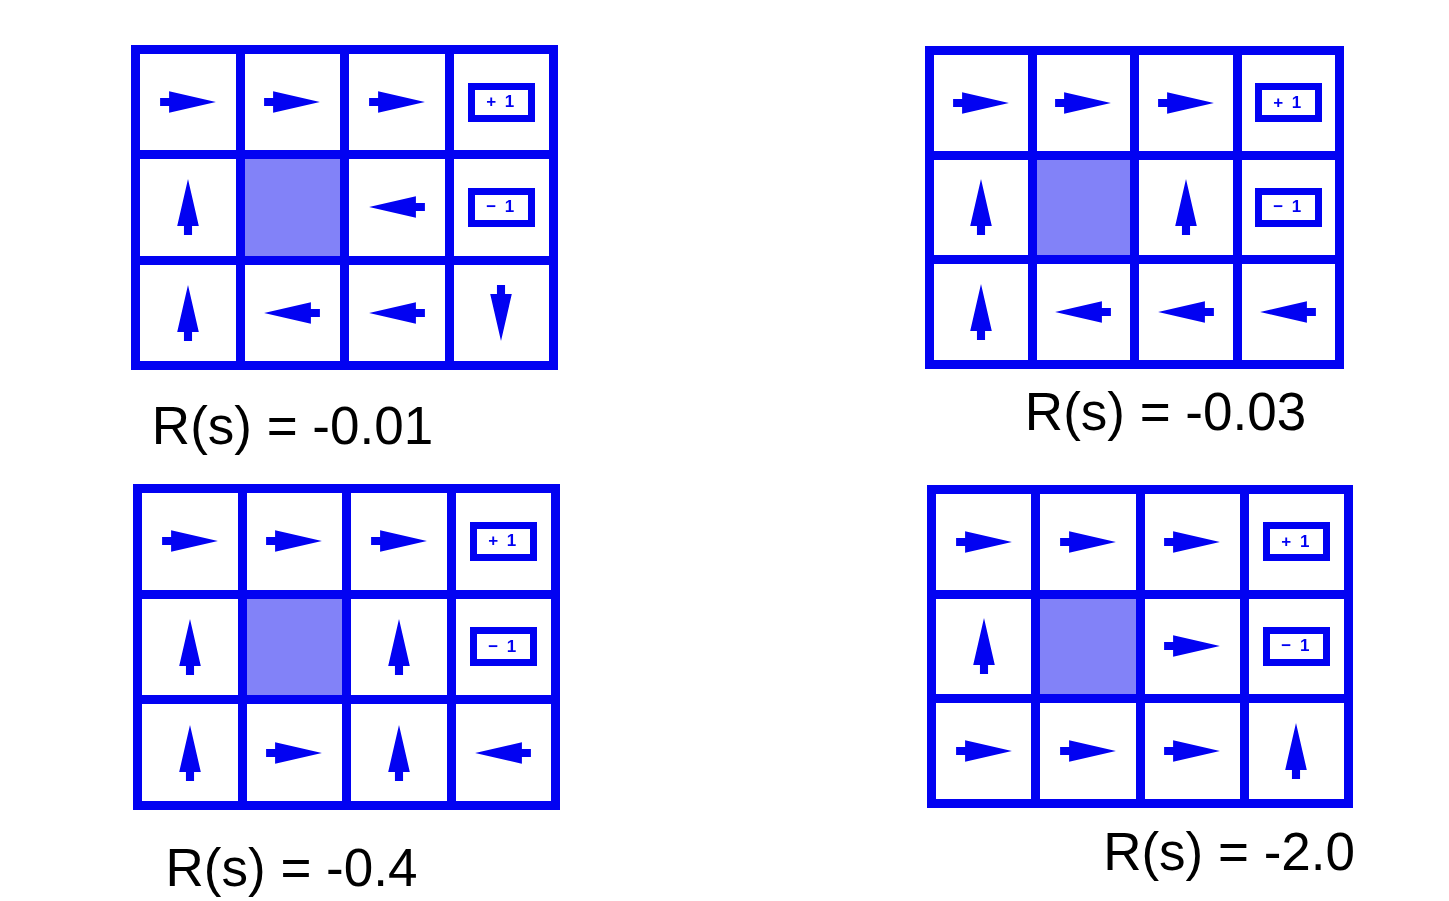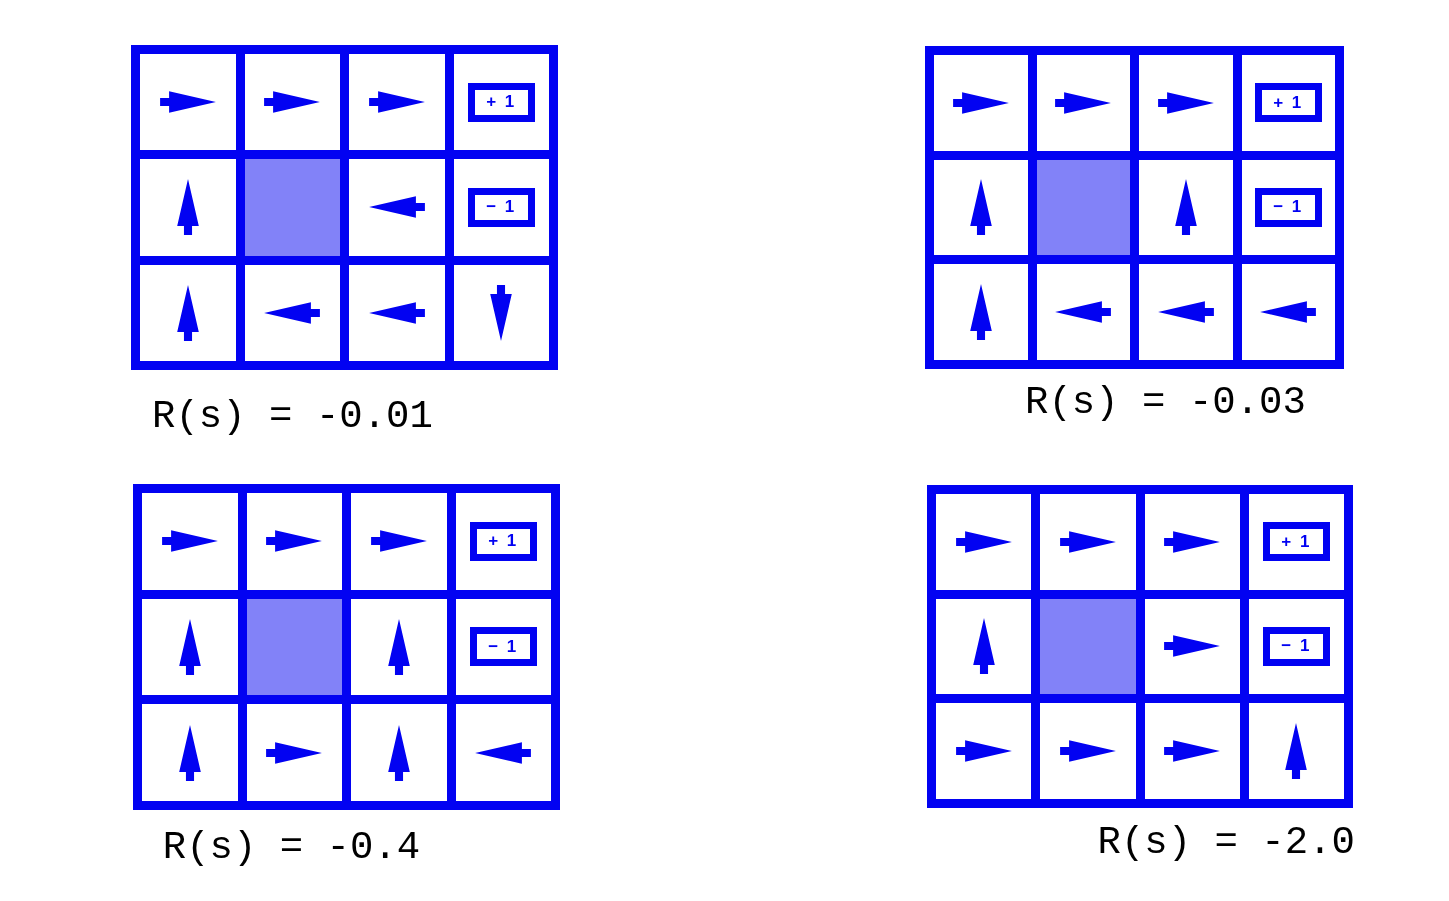--- a/index.html
+++ b/index.html
@@ -68,28 +68,27 @@
     align-items: center;
     justify-content: center;
     font-weight: bold;
     font-size: 17px;
     letter-spacing: 2px;
     white-space: nowrap;
   }
 
   .caption {
     text-align: center;
-    font-size: 39px;
+    font-size: 53px;
     color: var(--captionColor);
     white-space: nowrap;
-    font-family: Liberation Mono, monospace;
   }
   .p1 .caption { margin-top: 25px; transform: translateX(-52px); }
   .p2 .caption { margin-top: 12px; transform: translateX(31px);  }
-  .p3 .caption { margin-top: 16px; transform: translateX(-55px); }
+  .p3 .caption { margin-top: 27px; transform: translateX(-55px); }
   .p4 .caption { margin-top: 13px; transform: translateX(2px); text-align: right;   }
 </style>
 </head>
 <body>
 
 <div class="canvas">
 
   <section class="panel p1">
     <div class="grid">
         <div class="cell">

